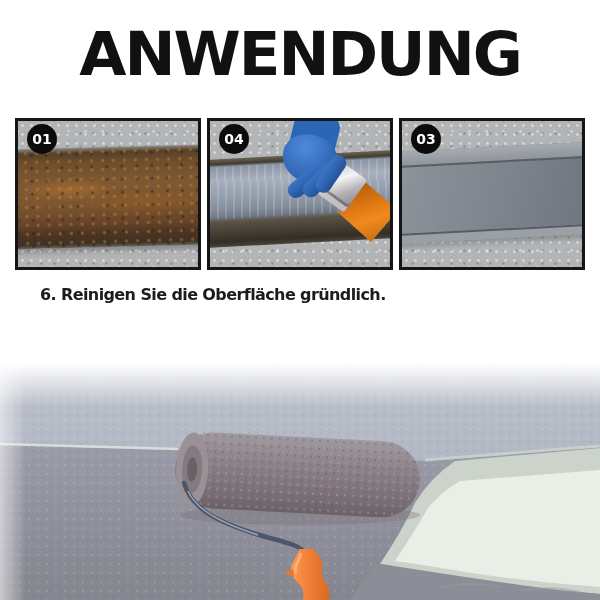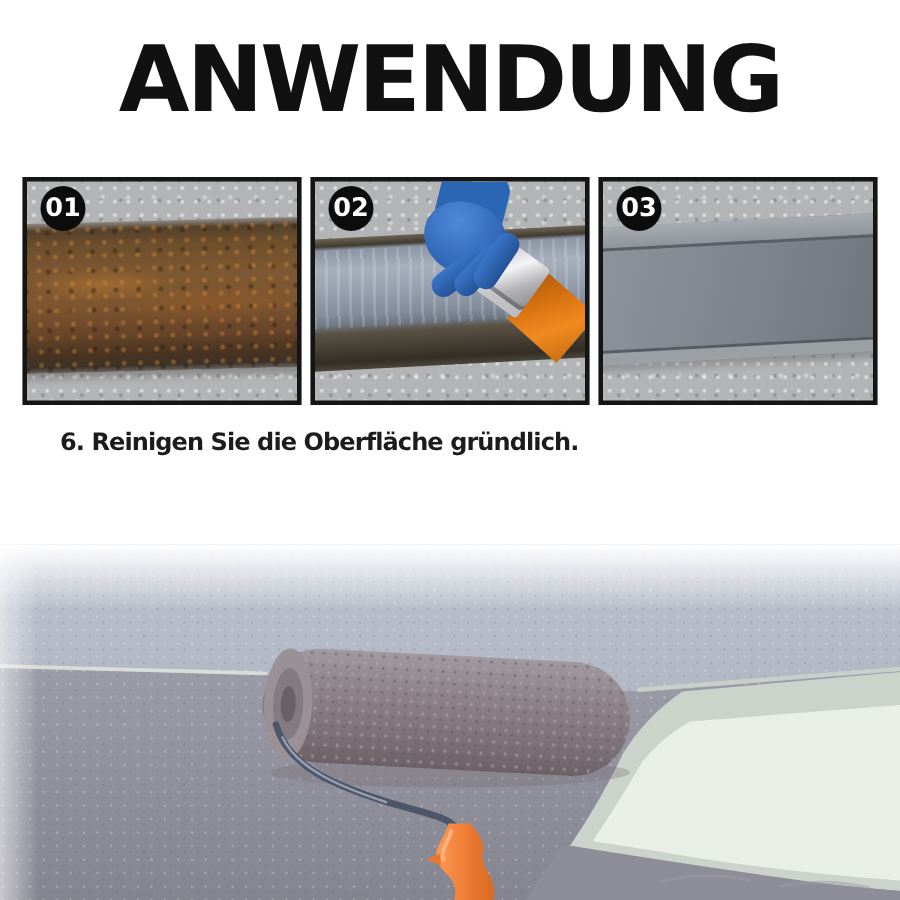--- a/index.html
+++ b/index.html
@@ -22,21 +22,21 @@
     background-image:
       radial-gradient(circle, rgba(255,255,255,.55) .8px, transparent 1.7px),
       radial-gradient(circle, rgba(108,113,120,.5) .8px, transparent 1.7px),
       radial-gradient(circle, rgba(232,234,237,.5) 1px, transparent 2px);
     background-size:9px 9px, 13px 13px, 17px 17px;
     background-position:0 0, 4px 6px, 8px 2px;
   }
   .badge {
     position:absolute; z-index:9; top:3px; left:9px; width:30px; height:30px; border-radius:50%;
     background:var(--badge-bg,#0c0c0c); color:var(--badge-text,#fff);
-    font-size:17px; font-weight:bold; display:flex; align-items:center; justify-content:center;
+    font-size:14px; font-weight:bold; display:flex; align-items:center; justify-content:center;
   }
   
   .rust-beam {
     position:absolute; left:-8px; right:-8px; top:26px; height:100px; transform:rotate(-1.5deg);
     box-shadow:0 4px 5px rgba(70,65,60,.35);
     background:
       radial-gradient(ellipse 70px 16px at 30% 42%, rgba(205,130,50,.45), transparent 70%),
       radial-gradient(ellipse 90px 18px at 68% 55%, rgba(150,92,38,.5), transparent 70%),
       linear-gradient(180deg,#8e8a85 0%,#55412b 5%,#6f4f2c 16%,#7d5832 34%,
         var(--rust-brown,#7d5630) 56%,#69462a 74%,#4a3421 88%,#3c3226 96%,#6b655f 100%);
@@ -108,21 +108,21 @@
   <h1 class="title">ANWENDUNG</h1>
 
   <div class="photos-row">
 
     <figure class="photo photo-1" aria-label="rusty metal profile before cleaning">
       <span class="badge">01</span>
       <div class="rust-beam"></div>
     </figure>
 
     <figure class="photo photo-2" aria-label="applying rust-protection primer with a brush">
-      <span class="badge">02</span>
+      <span class="badge">04</span>
       <div class="channel"></div>
       <div class="bristles"></div>
       <div class="ferrule"></div>
       <div class="wood-handle"></div>
       <div class="cuff"></div>
       <div class="palm"></div>
       <div class="finger f1"></div>
       <div class="finger f2"></div>
       <div class="finger f3"></div>
     </figure>

